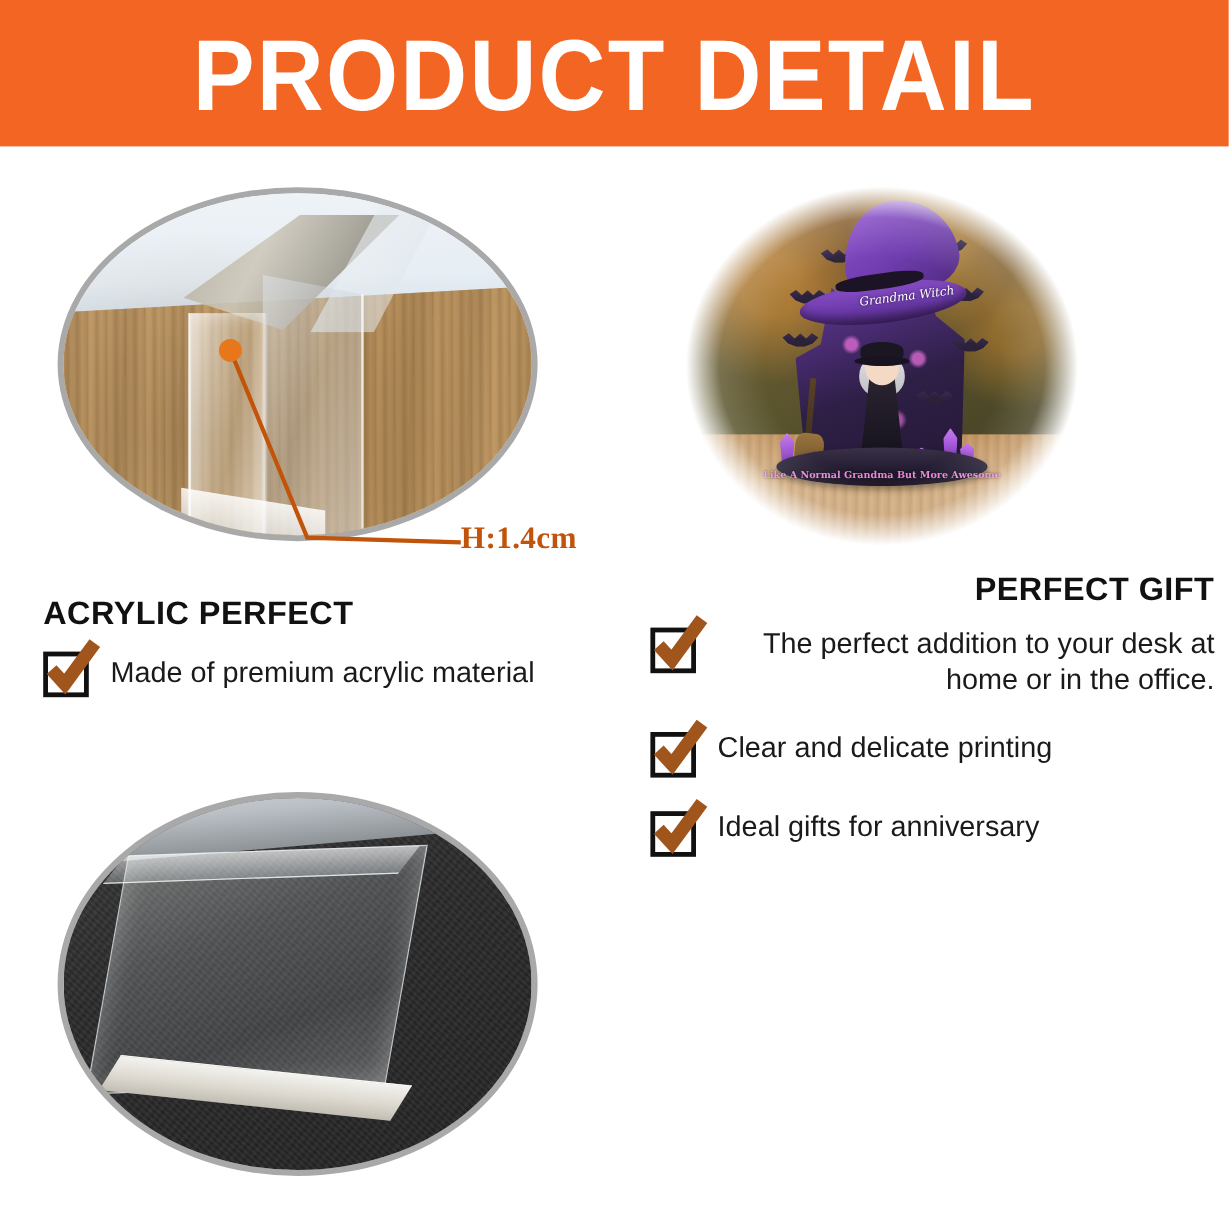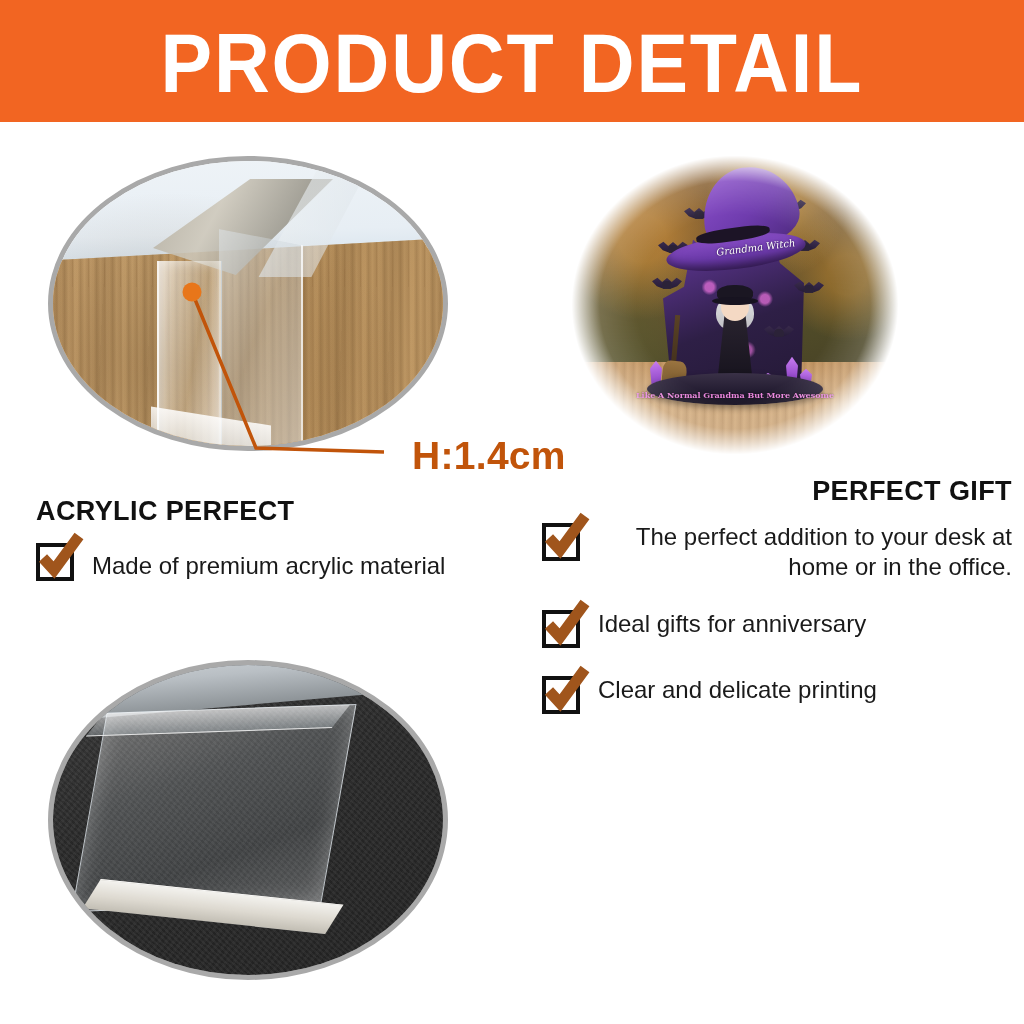--- a/index.html
+++ b/index.html
@@ -459,21 +459,21 @@
   .feature-list {
     list-style: none;
     margin: 0;
     padding: 0;
   }
   .feature-item {
     display: flex;
     align-items: flex-start;
     margin-bottom: 26px;
   }
-  #section-acrylic-material .feature-item { margin-bottom: 0; align-items: flex-end; }
+  #section-acrylic-material .feature-item { margin-bottom: 0; align-items: center; }
 
   .checkbox {
     position: relative;
     flex: 0 0 auto;
     width: 38px;
     height: 38px;
     border: 4px solid #111111;
     box-sizing: border-box;
     margin-right: 18px;
     margin-top: 2px;
@@ -498,25 +498,25 @@
   #callout-height {
     position: absolute;
     left: 0;
     top: 0;
     width: 1024px;
     height: 1024px;
     pointer-events: none;
   }
   .callout-label {
     position: absolute;
-    left: 412px;
+    left: 384px;
     top: 434px;
-    font-family: Liberation Sans, sans-serif;
+    font-family: Liberation Serif, serif;
     font-weight: bold;
-    font-size: 39px;
+    font-size: 26px;
     color: #c1540a;
     letter-spacing: 0.3px;
     white-space: nowrap;
   }
 </style>
 </head>
 <body>
 
 <div class="header-banner">
   <div class="header-title">PRODUCT DETAIL</div>
@@ -615,24 +615,24 @@
         </svg>
       </span>
       <span class="feature-text">The perfect addition to your desk at home or in the office.</span>
     </li>
     <li class="feature-item">
       <span class="checkbox">
         <svg viewBox="0 0 52 52">
           <path d="M9 27 L20 39 L45 5" fill="none" stroke="#a0551c" stroke-width="11" stroke-linecap="butt" stroke-linejoin="miter"></path>
         </svg>
       </span>
-      <span class="feature-text">Ideal gifts for anniversary</span>
+      <span class="feature-text">Clear and delicate printing</span>
     </li>
     <li class="feature-item">
       <span class="checkbox">
         <svg viewBox="0 0 52 52">
           <path d="M9 27 L20 39 L45 5" fill="none" stroke="#a0551c" stroke-width="11" stroke-linecap="butt" stroke-linejoin="miter"></path>
         </svg>
       </span>
-      <span class="feature-text">Clear and delicate printing</span>
+      <span class="feature-text">Ideal gifts for anniversary</span>
     </li>
   </ul>
 </div>
 
 </body></html>

